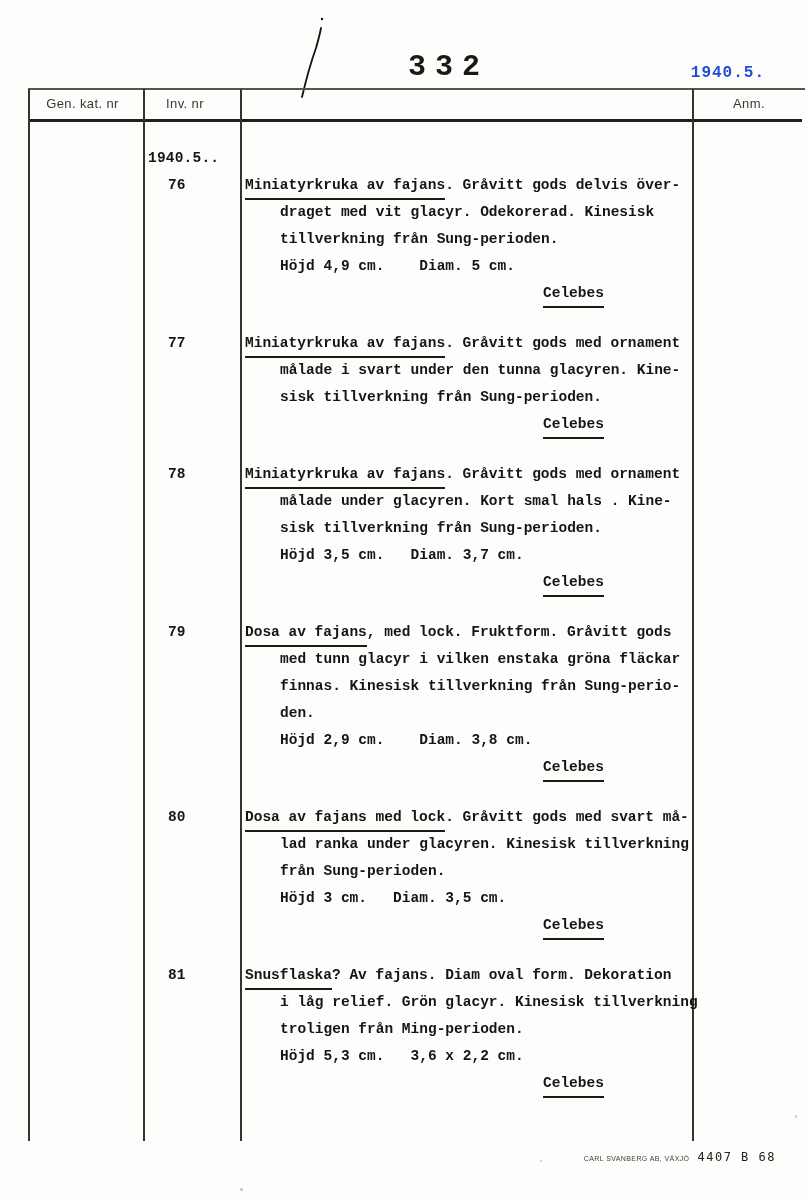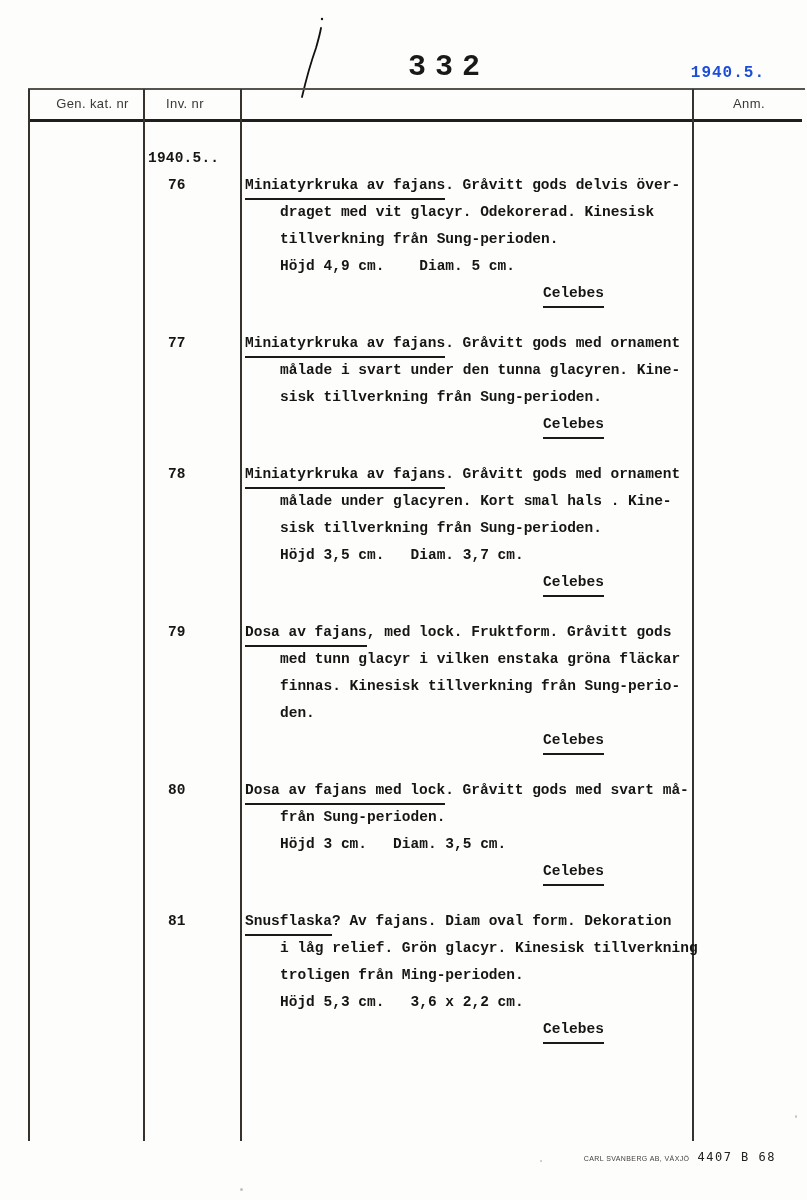--- a/index.html
+++ b/index.html
@@ -21,21 +21,21 @@
   .vline.v2{left:143px;}
   .vline.v3{left:240px;}
   .vline.v4{left:692px;}
   
   .col-label{
     position:absolute;top:96px;
     font-family:"Liberation Sans",sans-serif;
     font-size:13px;color:#3a3835;
     text-align:center;letter-spacing:.4px;
   }
-  .col-label.c1{left:35px;width:115px;}
+  .col-label.c1{left:25px;width:115px;}
   .col-label.c2{left:145px;width:80px;}
   .col-label.c4{left:694px;width:110px;}
   
   .page-number{
     position:absolute;left:408px;top:50px;
     font-size:30px;font-weight:bold;letter-spacing:9px;
     color:#1b1916;
   }
   .year-ref{
     position:absolute;right:42px;top:64px;
@@ -138,29 +138,31 @@
 
   <div class="entry">
     <div class="num">79</div>
     <div class="desc">
       <div class="line first"><span class="u title">Dosa av fajans</span><span class="title-rest">, med lock. Fruktform. Gråvitt gods</span></div>
       <div class="cont-lines">
               <div class="line">med tunn glacyr i vilken enstaka gröna fläckar</div>
               <div class="line">finnas. Kinesisk tillverkning från Sung-perio-</div>
               <div class="line">den.</div>
             </div>
+      <div class="line dims">Höjd 2,9 cm.    Diam. 3,8 cm.</div>
       <div class="line origin"><span class="u origin-text">Celebes</span></div>
     </div>
   </div>
 
   <div class="entry">
     <div class="num">80</div>
     <div class="desc">
       <div class="line first"><span class="u title">Dosa av fajans med lock</span><span class="title-rest">. Gråvitt gods med svart må-</span></div>
       <div class="cont-lines">
+              <div class="line">lad ranka under glacyren. Kinesisk tillverkning</div>
               <div class="line">från Sung-perioden.</div>
             </div>
       <div class="line dims">Höjd 3 cm.   Diam. 3,5 cm.</div>
       <div class="line origin"><span class="u origin-text">Celebes</span></div>
     </div>
   </div>
 
   <div class="entry">
     <div class="num">81</div>
     <div class="desc">

